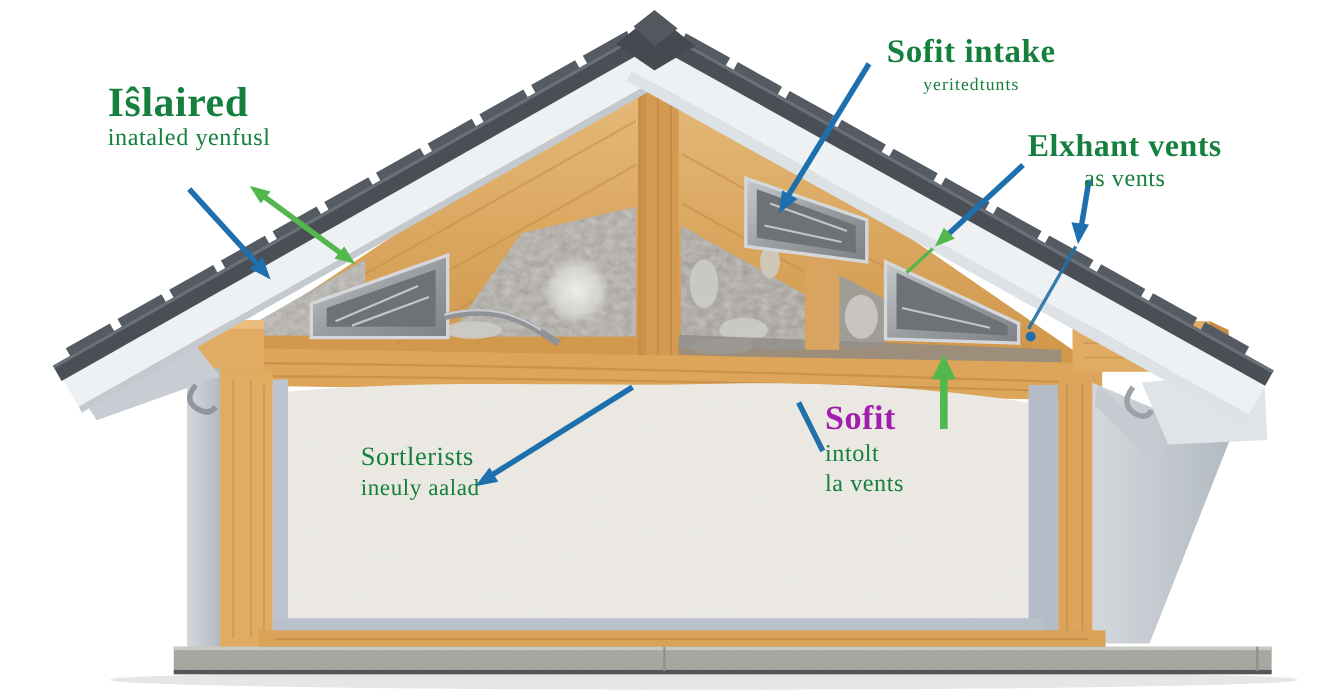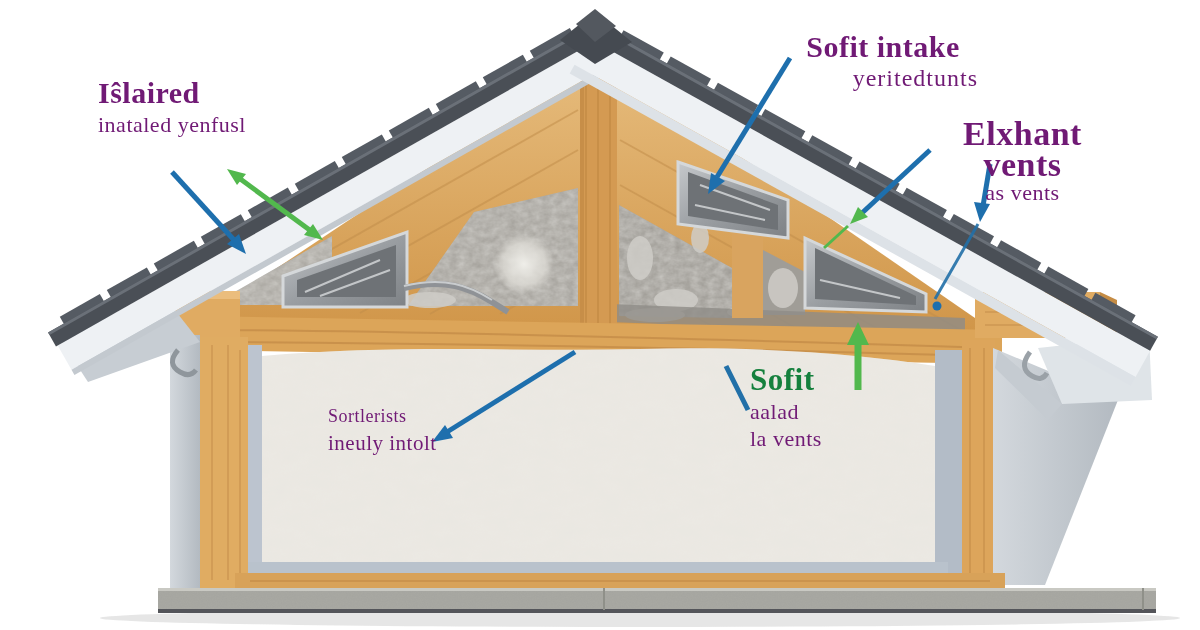--- a/index.html
+++ b/index.html
@@ -1,32 +1,32 @@
 <!DOCTYPE html>
 <html><head>
 <meta charset="utf-8">
 <style>
   html,body{margin:0;padding:0;background:#fff;}
   .stage{position:relative;width:1200px;height:630px;background:#ffffff;overflow:hidden;
          font-family:"Liberation Serif", serif;}
   .stage svg{position:absolute;left:0;top:0;}
   .label{position:absolute;letter-spacing:.5px;}
   .label .t{font-weight:bold;}
-  .blue{color:#701a75;}
-  .green{color:#15803d;}
-  .l1 .t{font-size:30px;line-height:34px;}
+  .blue{color:#15803d;}
+  .green{color:#a21caf;}
+  .l1 .t{font-size:38px;line-height:34px;}
   .l1 .s{font-size:22px;line-height:29px;text-align:right;}
   .l2{text-align:center;width:190px;}
   .l2 .t{font-size:30px;line-height:34px;}
-  .l2 .s{font-size:24px;line-height:28px;letter-spacing:1px;text-align:right;}
+  .l2 .s{font-size:16px;line-height:28px;letter-spacing:1px;}
   .l3{text-align:center;width:185px;}
-  .l3 .t{font-size:34px;line-height:31px;}
+  .l3 .t{font-size:29px;line-height:31px;}
   .l3 .s{font-size:22px;line-height:26px;}
   .l4 .t{font-size:26px;line-height:32px;}
-  .l4 .s{font-size:18px;line-height:27px;}
+  .l4 .s{font-size:24px;line-height:27px;}
   .l4 .s2{font-size:21px;line-height:26px;}
   .l5 .t{font-size:31px;line-height:36px;}
   .l5 .s{font-size:22px;line-height:27px;}
 </style>
 </head>
 <body>
 
 <div class="stage">
 
 <svg width="1200" height="630" viewBox="0 0 1200 630">
@@ -287,22 +287,22 @@
     <div class="s blue">yeritedtunts</div>
   </div>
 
   <div class="label l3" style="left:930px;top:118px">
     <div class="t blue">Elxhant vents</div>
     <div class="s blue">as vents</div>
   </div>
 
   <div class="label l4" style="left:328px;top:403px">
     <div class="s blue">Sortlerists</div>
-    <div class="s2 s blue">ineuly intolt</div>
+    <div class="s2 s blue">ineuly aalad</div>
   </div>
 
   <div class="label l5" style="left:750px;top:362px">
     <div class="t green">Sofit</div>
-    <div class="s blue">aalad</div>
+    <div class="s blue">intolt</div>
     <div class="s blue">la vents</div>
   </div>
 
 </div>
 
 </body></html>

